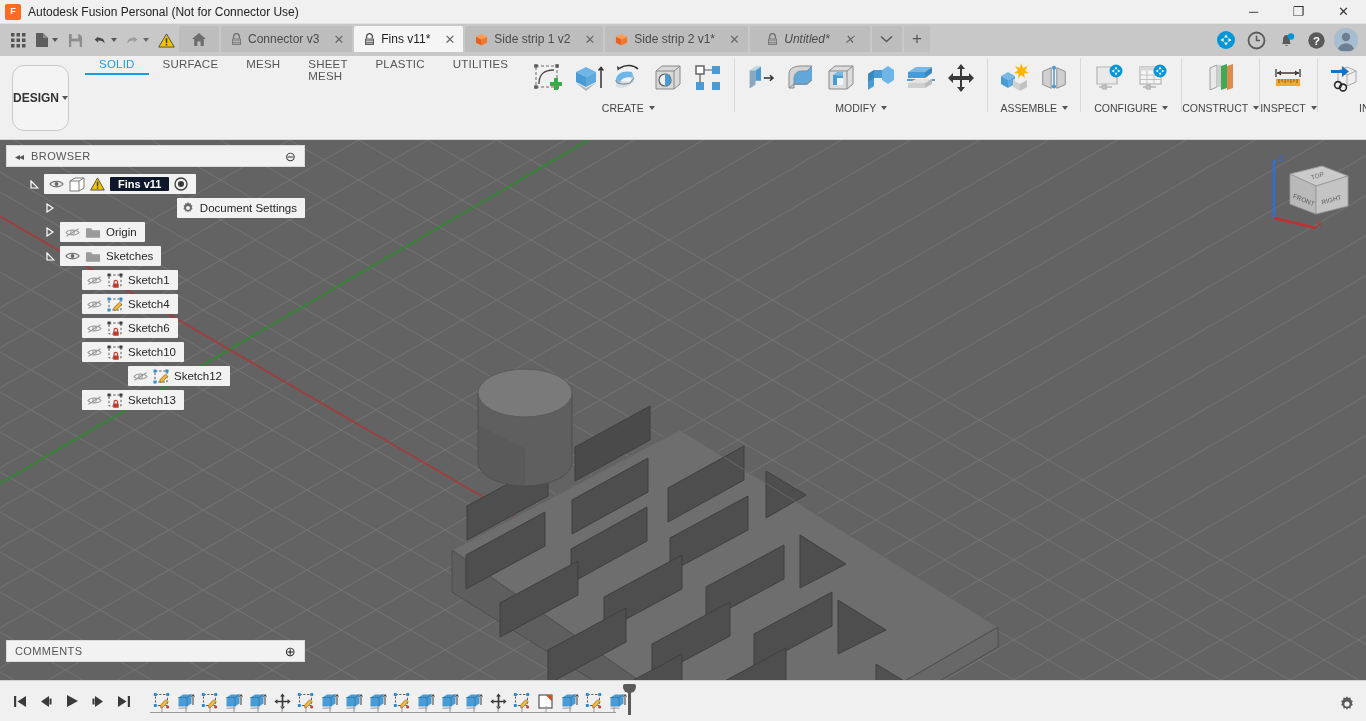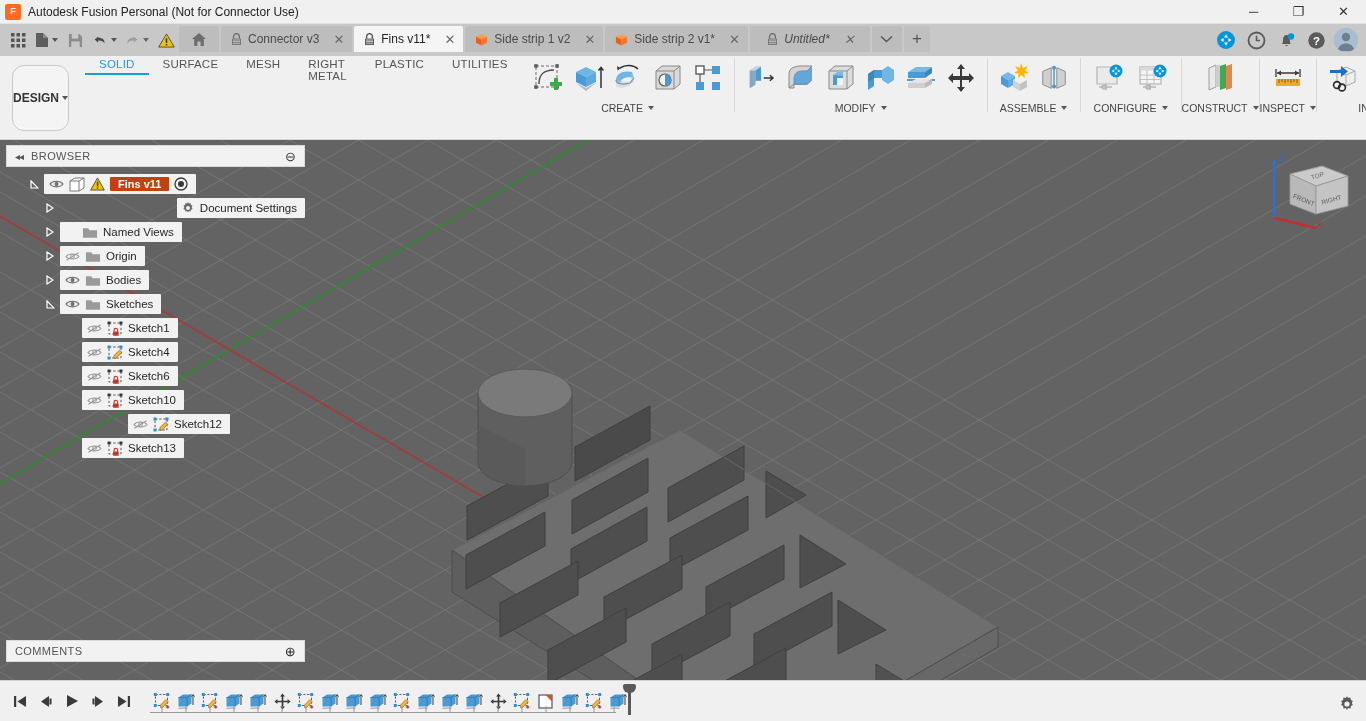--- a/index.html
+++ b/index.html
@@ -120,21 +120,21 @@
   .browser-header .bh-title { font-size: 11px; color: #555; letter-spacing: 0.4px; flex: 1; }
   .tree { margin-top: 6px; }
   .tnode { display: flex; align-items: center; height: 22px; margin-bottom: 2px; }
   .tarrow { width: 20px; display: flex; align-items: center; justify-content: center; cursor: pointer; }
   .tpill {
     display: flex; align-items: center; gap: 5px; background: #f2f2f2;
     height: 20px; padding: 0 8px 0 4px; cursor: pointer; border-radius: 1px;
   }
   .tpill .tlabel { font-size: 11.5px; color: #262626; white-space: nowrap; }
   .root-name {
-    background: #c2410c; color: #fff; font-size: 11px; font-weight: bold;
+    background: #0f172a; color: #fff; font-size: 11px; font-weight: bold;
     padding: 1px 8px; border-radius: 1px;
   }
   .eye { width: 16px; height: 14px; display:flex; align-items:center; justify-content:center; cursor: pointer;}
 
   
   .comments {
     position: absolute; left: 6px; top: 500px; width: 299px; height: 22px;
     background: #f2f2f2; border: 1px solid #dadada; display: flex; align-items: center;
     padding: 0 8px; font-size: 11px; color: #555; letter-spacing: 0.4px;
   }
@@ -361,21 +361,21 @@
     <div class="design-box">
       <span>DESIGN</span>
       <span class="caret"></span>
     </div>
 
     <div class="ribbon-main">
       <div class="ribbon-tabs">
         <div class="rtab active">SOLID</div>
         <div class="rtab">SURFACE</div>
         <div class="rtab">MESH</div>
-        <div class="rtab">RIGHT METAL</div>
+        <div class="rtab">SHEET MESH</div>
         <div class="rtab">PLASTIC</div>
         <div class="rtab">UTILITIES</div>
       </div>
 
       <div class="ribbon-body">
 
         <div class="rgroup">
           <div class="rgroup-icons">
             <div class="ricon">
               <svg width="32" height="32" viewBox="0 0 32 32">
@@ -838,35 +838,20 @@
             <span>
               <svg width="14" height="14" viewBox="0 0 16 16">
                   <path d="M8 1.2 l1.1 1.7 2-0.4 0.3 2 1.8 0.9 -1 1.8 1 1.8 -1.8 0.9 -0.3 2 -2-0.4 -1.1 1.7 -1.1-1.7 -2 0.4 -0.3-2 -1.8-0.9 1-1.8 -1-1.8 1.8-0.9 0.3-2 2 0.4z" fill="#6a6a6a"></path>
                   <circle cx="8" cy="8" r="2.3" fill="#f2f2f2"></circle>
                 </svg>
             </span>
             <span class="tlabel">Document Settings</span>
           </span>
         </div>
 
-        <div class="tnode" style="margin-left:34px;">
-          <span class="tarrow">
-            <svg width="8" height="10" viewBox="0 0 8 10">
-                <path d="M1 1 L7 5 L1 9 Z" fill="none" stroke="#fff" stroke-width="1.2"></path>
-              </svg>
-          </span>
-          <span class="tpill" style="padding-left:22px;">
-            <span>
-              <svg width="16" height="13" viewBox="0 0 17 13">
-                  <path d="M1 2 H6.5 L8 4 H16 V12 H1 Z" fill="#9a9a9a"></path>
-                </svg>
-            </span>
-            <span class="tlabel">Named Views</span>
-          </span>
-        </div>
 
         <div class="tnode" style="margin-left:34px;">
           <span class="tarrow">
             <svg width="8" height="10" viewBox="0 0 8 10">
                 <path d="M1 1 L7 5 L1 9 Z" fill="none" stroke="#fff" stroke-width="1.2"></path>
               </svg>
           </span>
           <span class="tpill">
             <span class="eye">
               <svg width="15" height="11" viewBox="0 0 16 11">
@@ -877,41 +862,20 @@
             </span>
             <span>
               <svg width="16" height="13" viewBox="0 0 17 13">
                   <path d="M1 2 H6.5 L8 4 H16 V12 H1 Z" fill="#9a9a9a"></path>
                 </svg>
             </span>
             <span class="tlabel">Origin</span>
           </span>
         </div>
 
-        <div class="tnode" style="margin-left:34px;">
-          <span class="tarrow">
-            <svg width="8" height="10" viewBox="0 0 8 10">
-                <path d="M1 1 L7 5 L1 9 Z" fill="none" stroke="#fff" stroke-width="1.2"></path>
-              </svg>
-          </span>
-          <span class="tpill">
-            <span class="eye">
-              <svg width="15" height="10" viewBox="0 0 16 10">
-                  <path d="M1 5 C4 1 12 1 15 5 C12 9 4 9 1 5Z" fill="none" stroke="#6a6a6a" stroke-width="1.2"></path>
-                  <circle cx="8" cy="5" r="2.1" fill="#6a6a6a"></circle>
-                </svg>
-            </span>
-            <span>
-              <svg width="16" height="13" viewBox="0 0 17 13">
-                  <path d="M1 2 H6.5 L8 4 H16 V12 H1 Z" fill="#9a9a9a"></path>
-                </svg>
-            </span>
-            <span class="tlabel">Bodies</span>
-          </span>
-        </div>
 
         <div class="tnode" style="margin-left:34px;">
           <span class="tarrow">
             <svg width="9" height="9" viewBox="0 0 9 9">
                 <path d="M1 1 L8 8 H1 Z" fill="none" stroke="#fff" stroke-width="1.2"></path>
               </svg>
           </span>
           <span class="tpill">
             <span class="eye">
               <svg width="15" height="10" viewBox="0 0 16 10">

